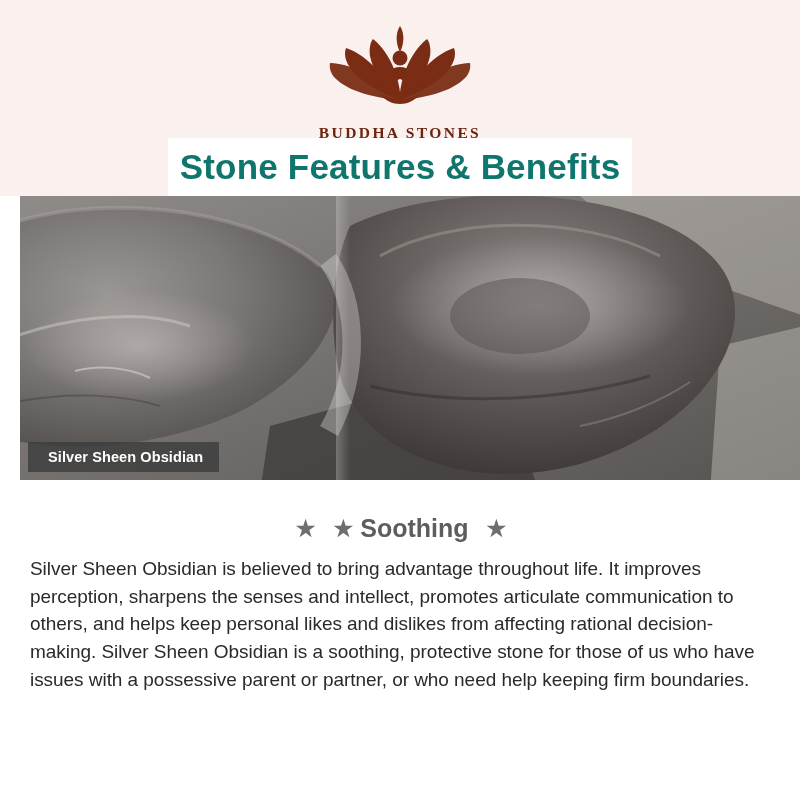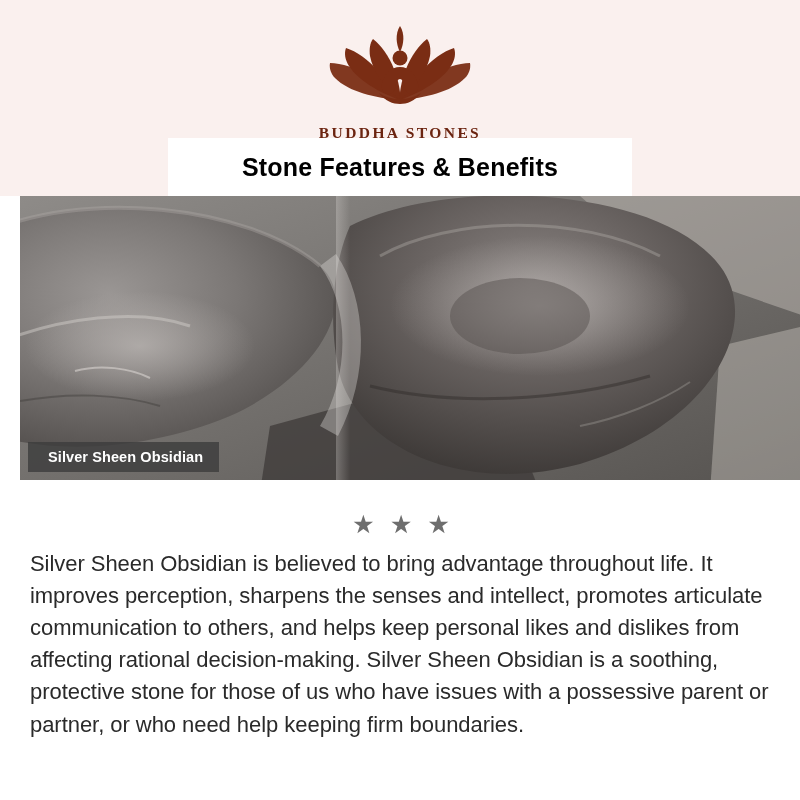--- a/index.html
+++ b/index.html
@@ -101,23 +101,23 @@
     top: 138px;
     left: 168px;
     width: 464px;
     height: 58px;
     background: #ffffff;
     display: flex;
     align-items: center;
     justify-content: center;
   }
   .headline-plate .title {
-    font-size: 25px;
+    font-size: 35px;
     font-weight: bold;
-    color: #000000;
+    color: #0f766e;
     letter-spacing: 0.2px;
     white-space: nowrap;
   }
 
   
   .photo {
     position: absolute;
     top: 196px;
     left: 20px;
     width: 784px;
@@ -165,21 +165,21 @@
     color: #5d5d5d;
     white-space: nowrap;
   }
   .benefit .star {
     font-size: 22px;
     color: #6e6e6e;
     line-height: 1;
   }
 
   .body-text {
-    font-size: 22px;
+    font-size: 19px;
     line-height: 1.46;
     color: #2a2a2a;
     text-align: left;
     letter-spacing: -0.05px;
   }
 </style>
 </head>
 <body>
 
 <div class="page">
@@ -281,20 +281,21 @@
     <div class="photo-caption">Silver Sheen Obsidian</div>
   </div>
 
   <div class="content">
     <div class="benefits">
       <div class="benefit">
         <span class="star">★</span>
       </div>
       <div class="benefit">
         <span class="star">★</span>
+        <span>Soothing</span>
       </div>
       <div class="benefit">
         <span class="star">★</span>
       </div>
     </div>
 
     <p class="body-text">Silver Sheen Obsidian is believed to bring advantage throughout life. It improves perception, sharpens the senses and intellect, promotes articulate communication to others, and helps keep personal likes and dislikes from affecting rational decision-making. Silver Sheen Obsidian is a soothing, protective stone for those of us who have issues with a possessive parent or partner, or who need help keeping firm boundaries.</p>
   </div>
 
 </div>

